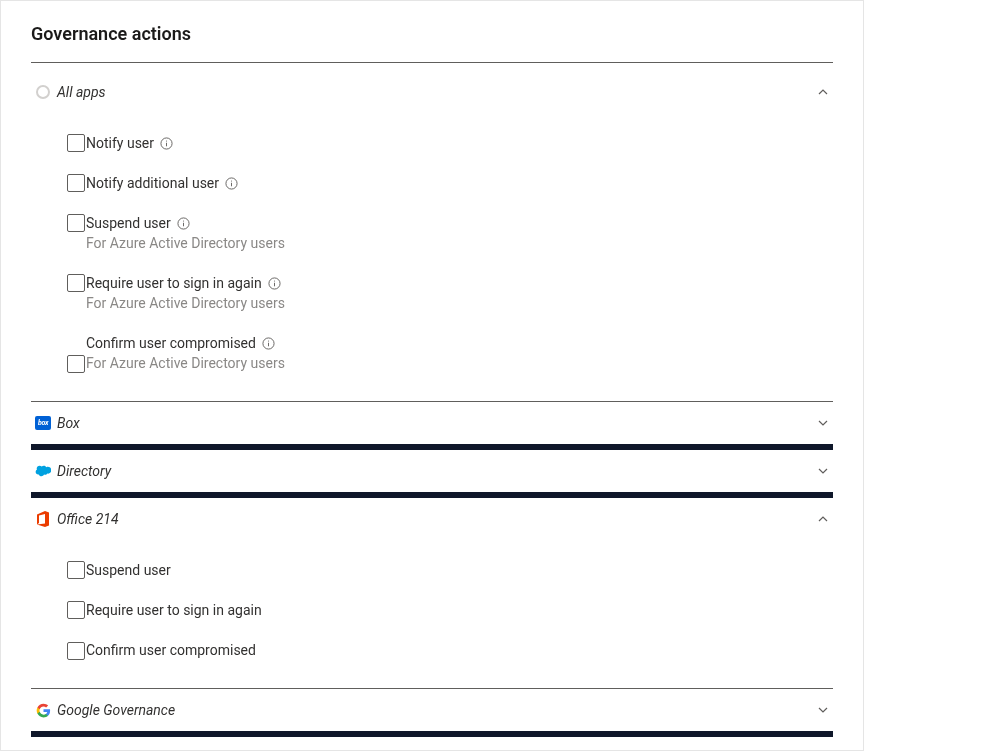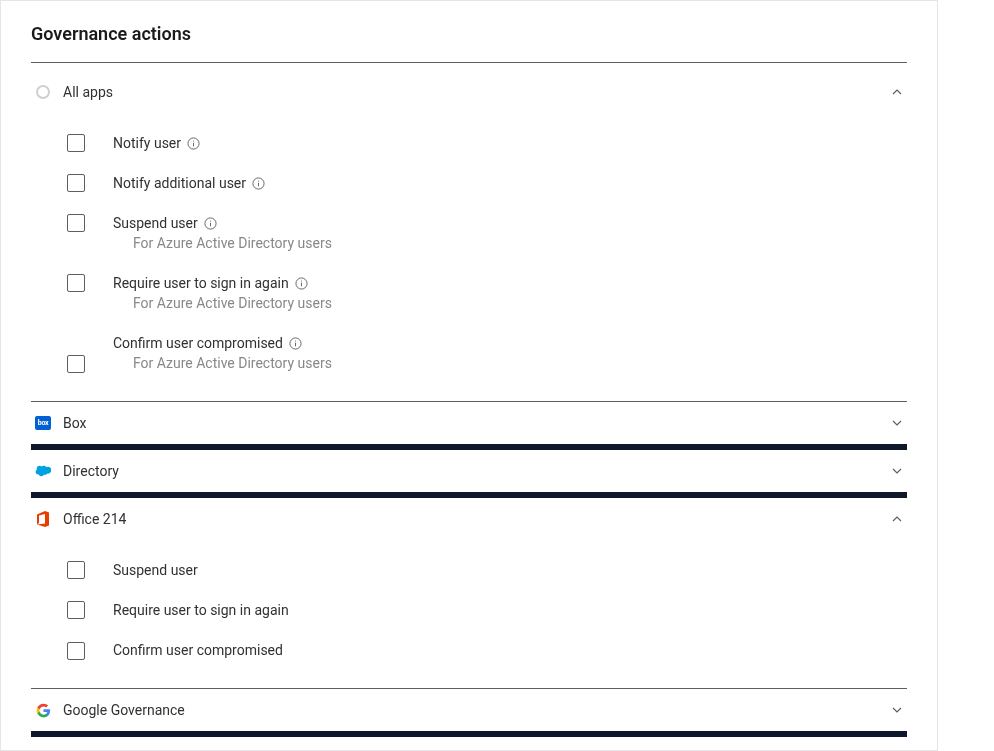--- a/index.html
+++ b/index.html
@@ -10,21 +10,21 @@
 
     body {
       font-family: "Segoe UI", -apple-system, BlinkMacSystemFont, Roboto, sans-serif;
       background: #fff;
       color: #323130;
       font-size: 14px;
     }
 
     .panel {
       border: 1px solid #e5e5e5;
-      width: 938px;
+      width: 864px;
       height: 751px;
       padding: 22px 30px;
       overflow: hidden;
     }
 
     .panel-title {
       font-size: 18px;
       font-weight: 600;
       color: #1b1a19;
       margin-bottom: 18px;
@@ -42,21 +42,22 @@
 
     .section.expanded {
       border-bottom: none;
     }
 
     .section-header {
       display: flex;
       align-items: center;
       padding: 13px 4px 13px 4px;
       cursor: pointer;
-      gap: 12px;
+      gap: 6px;
+      font-style: italic;
     }
 
     .section-icon {
       width: 16px;
       height: 16px;
       display: flex;
       align-items: center;
       justify-content: center;
       flex-shrink: 0;
     }
@@ -82,21 +83,21 @@
     }
 
     .section-inner-divider {
       border: none;
       border-top: 1px solid #605e5c;
     }
 
     .action-item {
       display: flex;
       align-items: flex-start;
-      gap: 28px;
+      gap: 1px;
       margin-bottom: 20px;
     }
 
     .action-item:last-child {
       margin-bottom: 0;
       align-items: flex-end;
     }
 
     .checkbox {
       width: 18px;
@@ -133,21 +134,20 @@
       align-items: center;
       justify-content: center;
       color: #605e5c;
     }
 
     .action-hint {
       color: #8a8886;
       font-size: 14px;
       line-height: 20px;
       margin-top: 0;
-      margin-left: 20px;
     }
 
     
     .icon-allapps {
       width: 14px;
       height: 14px;
       border: 2.5px solid #d2d0ce;
       border-radius: 50%;
     }
 

